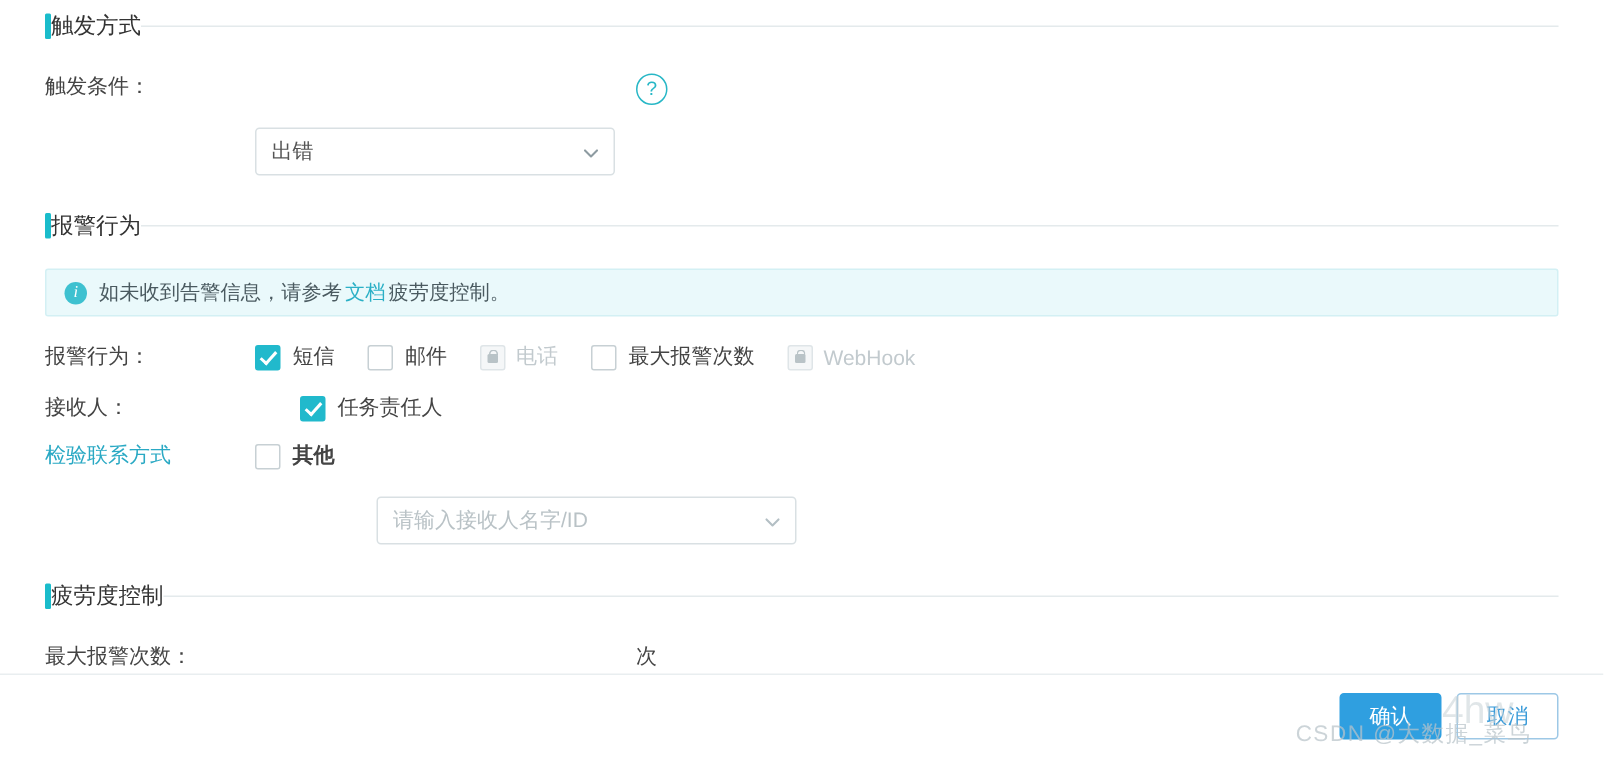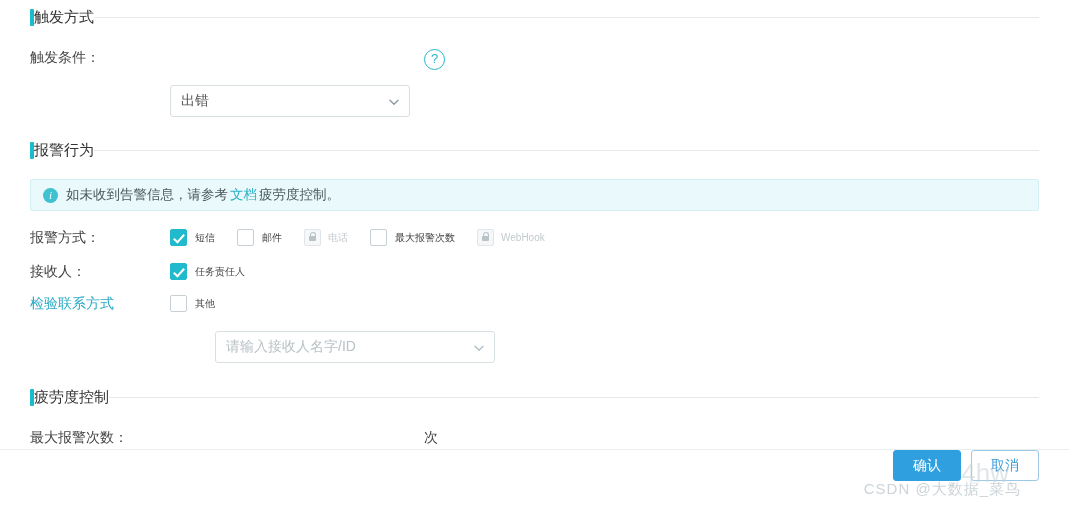--- a/index.html
+++ b/index.html
@@ -162,21 +162,21 @@
     content: "";
     position: absolute;
     left: 5px;
     top: 1.5px;
     width: 4px;
     height: 9px;
     border: solid #fff;
     border-width: 0 2px 2px 0;
     transform: rotate(42deg);
   }
-  .cb-text { font-size: 10px; color: #444; }
+  .cb-text { font-size: 14px; color: #444; }
   .cb.disabled .cb-text { color: #c2cace; }
   .lock {
     width: 15px;
     height: 15px;
     border: 1px solid #dfe5e8;
     border-radius: 2px;
     background: #f5f7f8;
     margin-right: 7px;
     position: relative;
     flex: 0 0 auto;
@@ -212,20 +212,21 @@
   
   .footer {
     position: absolute;
     left: 0;
     right: 0;
     bottom: 0;
     height: 56px;
     background: #ffffff;
     border-top: 1px solid #e9eef0;
     display: flex;
+    align-items: center;
     justify-content: flex-end;
     padding-right: 30px;
     box-sizing: border-box;
   }
   .btn {
     height: 31px;
     min-width: 68px;
     border-radius: 3px;
     font-size: 14px;
     display: inline-flex;
@@ -311,21 +312,21 @@
   </div>
 
   <div class="banner" style="margin-top:19px;">
     <span class="info-dot">i</span>
     <span>如未收到告警信息，请参考</span>
     <a href="#">文档</a>
     <span>疲劳度控制。</span>
   </div>
 
   <div class="row" style="margin-top:18px;">
-    <div class="label">报警方式：</div>
+    <div class="label">报警行为：</div>
     <div class="cb-group">
 
       <div class="cb">
         <span class="box checked"></span>
         <span class="cb-text">短信</span>
       </div>
 
       <div class="cb">
         <span class="box"></span>
         <span class="cb-text">邮件</span>
@@ -342,33 +343,33 @@
       </div>
 
       <div class="cb disabled">
         <span class="lock"></span>
         <span class="cb-text">WebHook</span>
       </div>
 
     </div>
   </div>
 
-  <div class="row" style="margin-top:16px;">
+  <div class="row" style="margin-top:16px;gap:30px;">
     <div class="label">接收人：</div>
     <div class="cb">
       <span class="box checked"></span>
       <span class="cb-text">任务责任人</span>
     </div>
   </div>
 
   <div class="row" style="margin-top:14px;">
     <div class="label">
       <span class="link-text">检验联系方式</span>
     </div>
-    <div class="cb" style="margin-right:0;">
+    <div class="cb" style="margin-right:28px;font-weight:bold;">
       <span class="box"></span>
       <span class="cb-text">其他</span>
     </div>
     <div class="select-box" style="width:280px;">
       <span style="color:#b9c2c6;">请输入接收人名字/ID</span>
       <span class="caret">
         <svg viewBox="0 0 12 12" width="12" height="12">
             <path d="M2 4.3 L6 8.3 L10 4.3" fill="none" stroke="#b3bfc4" stroke-width="1.4" stroke-linecap="round" stroke-linejoin="round"></path>
           </svg>
       </span>

